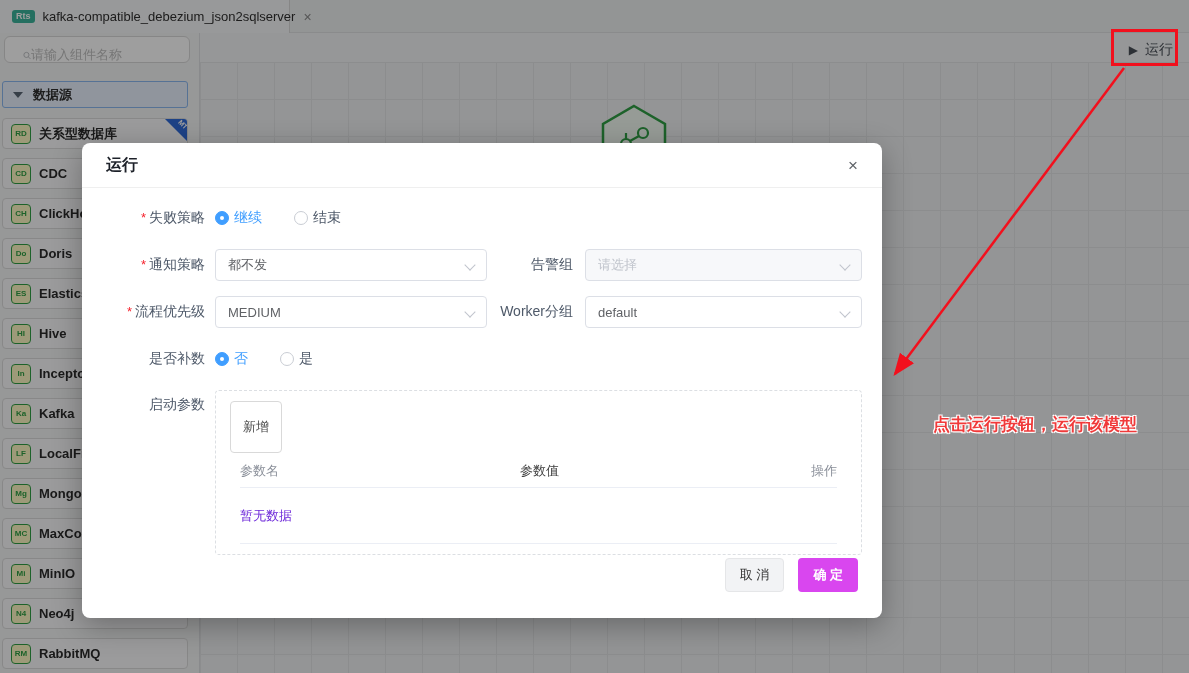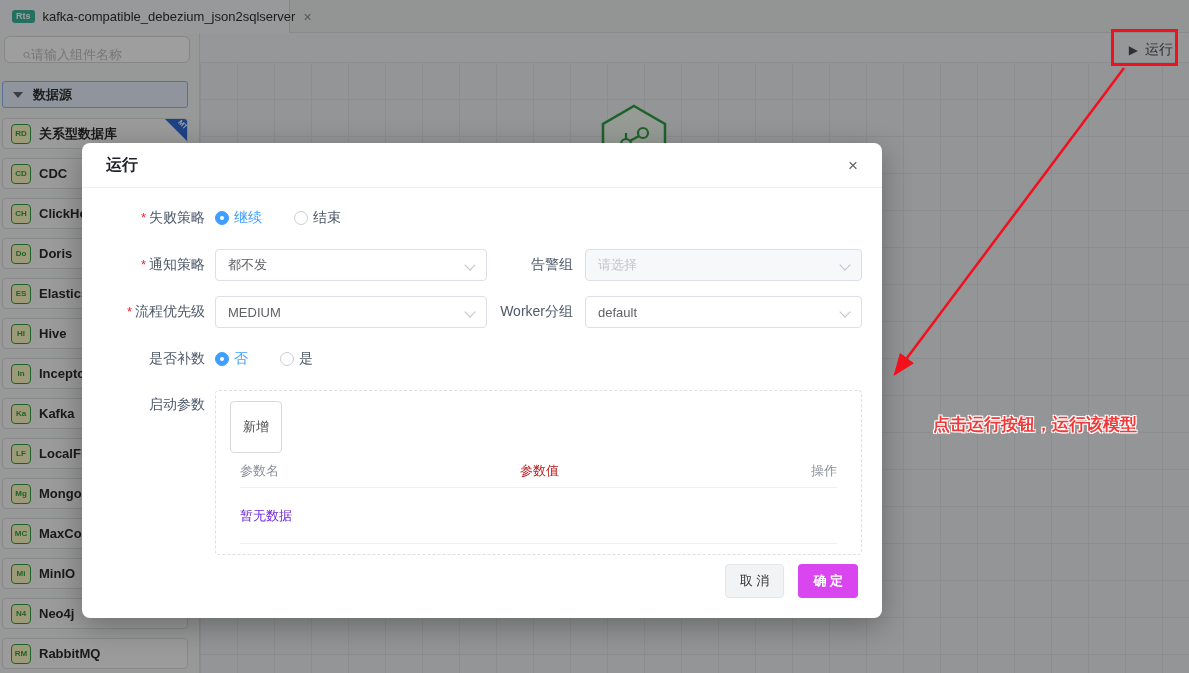--- a/index.html
+++ b/index.html
@@ -60,25 +60,25 @@
   .select { height:32px; border:1px solid #dcdfe6; border-radius:4px; background:#fff; display:flex; align-items:center; padding:0 28px 0 12px; font-size:13px; color:#606266; position:relative; cursor:pointer; }
   .select.w1 { width:272px; }
   .select.grow { flex:1; }
   .select::after { content:""; position:absolute; right:12px; top:11px; width:7px; height:7px; border-right:1.5px solid #c0c4cc; border-bottom:1.5px solid #c0c4cc; transform:rotate(45deg); }
   .select.placeholder { color:#c0c4cc; background:#f7f8fa; }
   .col2-label { flex:0 0 98px; text-align:right; padding-right:12px; font-size:14px; color:#4e5969; }
   .dashed-panel { flex:1; min-height:140px; border:1px dashed #dcdfe3; border-radius:4px; padding:10px 14px 10px 14px; }
   .add-btn { display:inline-block; border:1px solid #d9d9d9; background:#fff; border-radius:4px; padding:16px 12px; font-size:13px; color:#4a4a4a; cursor:pointer; }
   .param-head { display:flex; padding:0 10px; margin-top:9px; height:18px; align-items:center; }
   .param-head .c1 { flex:0 0 280px; font-size:13px; color:#8a8f99; }
-  .param-head .c2 { flex:1; font-size:13px; color:#b91c1c; }
+  .param-head .c2 { flex:1; font-size:13px; color:#404040; }
   .param-head .c3 { flex:0 0 40px; text-align:right; font-size:13px; color:#8a8f99; }
   .param-empty-wrap { margin:0 10px; border-top:1px solid #ebeef5; border-bottom:1px solid #ebeef5; margin-top:7px; }
   .param-empty { height:55px; line-height:55px; text-align:left; font-size:13px; color:#6d28d9; }
-  .modal-foot { position:absolute; right:24px; bottom:20px; display:flex; gap:14px; }
+  .modal-foot { position:absolute; right:24px; bottom:26px; display:flex; gap:14px; }
   .btn { border-radius:4px; font-size:13px; padding:7px 14px; cursor:pointer; border:1px solid transparent; }
   .btn.cancel { background:#f2f3f5; border-color:#e5e6e8; color:#333; }
   .btn.confirm { background:#d946ef; color:#fff; font-weight:bold; }
 
   
   .anno { z-index:30; }
   .anno-box { position:absolute; left:1111px; top:29px; width:67px; height:37px; border:3px solid #f2101d; }
   .anno-svg { position:absolute; inset:0; width:1189px; height:673px; pointer-events:none; }
   .anno-text { position:absolute; left:897px; top:413px; font-size:17px; font-weight:bold; color:#f03a3a; white-space:nowrap;
     text-shadow:0 0 2px #fff, 1px 1px 0 #fff, -1px -1px 0 #fff, 1px -1px 0 #fff, -1px 1px 0 #fff;margin-left:36px; }

